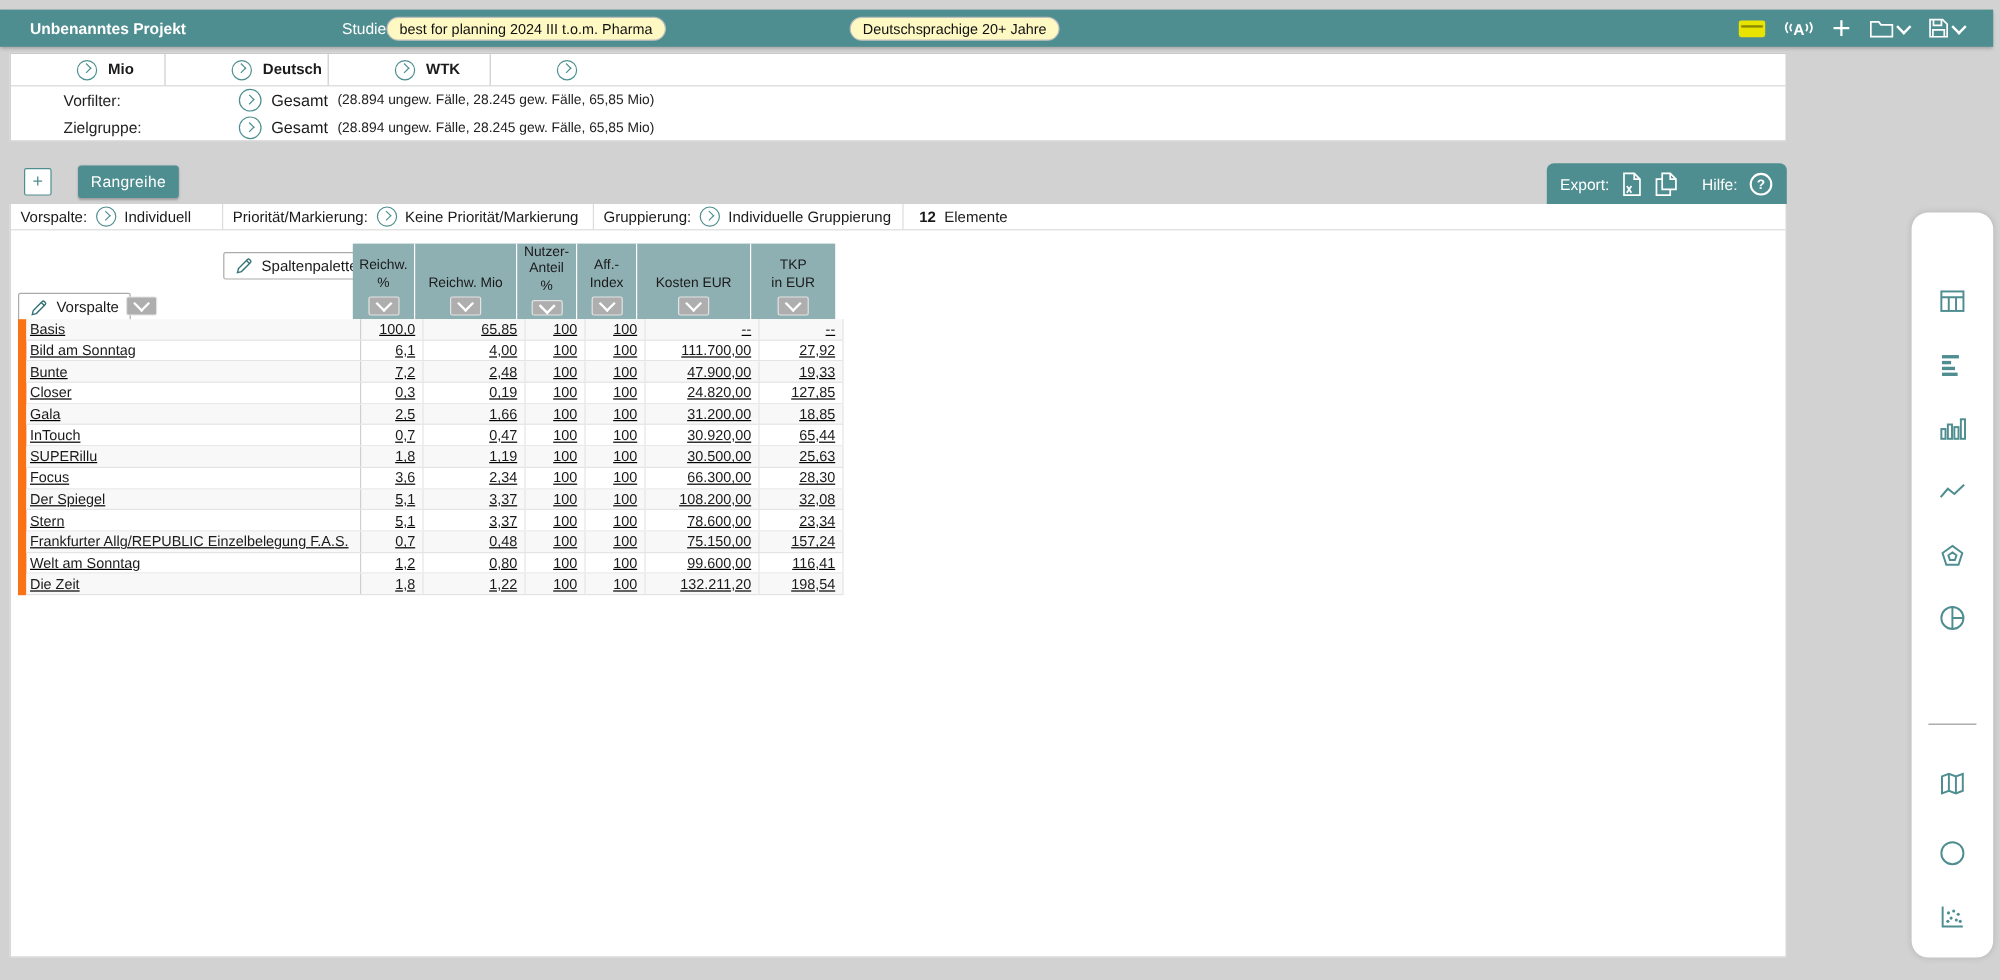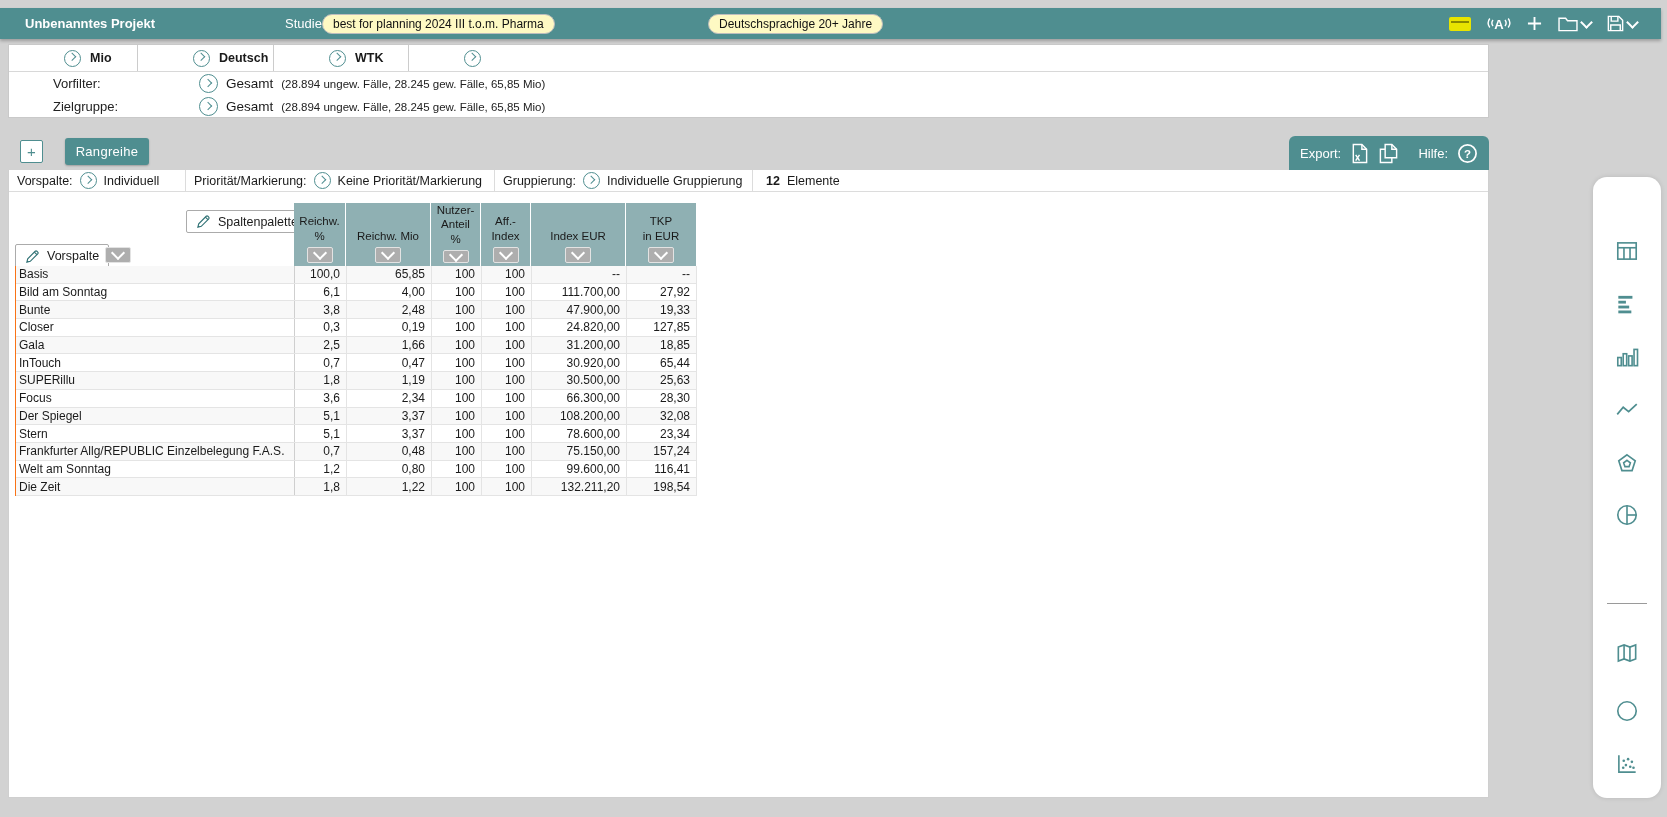--- a/index.html
+++ b/index.html
@@ -58,21 +58,21 @@
   .env-standalone{position:absolute;left:96px;top:77px;width:28px;height:18px;}
 
   .env-btn{width:26px;height:16px;background:#aeaeae;border:1px solid #e3e3e3;border-radius:2px;display:flex;align-items:center;justify-content:center;cursor:pointer;box-sizing:border-box;}
   .env-btn::after{content:'';width:8px;height:8px;border-right:2.2px solid #fff;border-bottom:2.2px solid #fff;transform:rotate(45deg);margin-top:-4px;}
 
   .thead{position:absolute;left:285px;top:33px;width:402px;height:63px;background:#8fb0b3;display:flex;box-sizing:border-box;}
   .thcol{display:flex;flex-direction:column;justify-content:flex-end;align-items:center;border-right:1px solid #fff;box-sizing:border-box;padding-bottom:3px;}
   .thcol:last-child{border-right:none;}
   .thlabel{white-space:pre-line;text-align:center;font-size:11.5px;color:#1a1a1a;line-height:1.25;margin-bottom:4px;}
 
-  .tbody{position:absolute;left:6px;top:96px;width:681px;border-left:1px solid #f97316;box-sizing:content-box;}
+  .tbody{position:absolute;left:6px;top:96px;width:681px;border-left:7px solid #f97316;box-sizing:content-box;text-decoration:underline;}
   .trow{display:flex;height:17.7px;border-bottom:1px solid #e4e4e4;box-sizing:border-box;font-size:12px;color:#1a1a1a;cursor:pointer;}
   .trow:nth-child(odd){background:#f8f8f8;}
   .tname{width:279px;padding-left:3px;border-right:1px solid #cfcfcf;display:flex;align-items:center;box-sizing:border-box;white-space:nowrap;overflow:hidden;}
   .tval{display:flex;align-items:center;justify-content:flex-end;padding-right:6px;border-right:1px solid #e4e4e4;box-sizing:border-box;}
 
   
   .sidebar{position:absolute;left:1593px;top:177px;width:68px;height:621px;background:#fff;border-radius:14px;box-shadow:0 0 5px rgba(0,0,0,.12);}
   .side-icon{position:absolute;left:50%;transform:translateX(-50%);width:34px;height:32px;display:flex;align-items:center;justify-content:center;cursor:pointer;}
   .si-0{top:58px}.si-1{top:111px}.si-2{top:164px}.si-3{top:217px}.si-4{top:270px}.si-5{top:322px}
   .si-6{top:460px}.si-7{top:518px}.si-8{top:571px}
@@ -242,21 +242,21 @@
 Anteil
 %</div>
           <div class="env-btn"></div>
         </div>
         <div class="thcol" style="width: 50px;">
           <div class="thlabel">Aff.-
 Index</div>
           <div class="env-btn"></div>
         </div>
         <div class="thcol" style="width: 95px;">
-          <div class="thlabel">Index EUR</div>
+          <div class="thlabel">Kosten EUR</div>
           <div class="env-btn"></div>
         </div>
         <div class="thcol" style="width: 70px;">
           <div class="thlabel">TKP
 in EUR</div>
           <div class="env-btn"></div>
         </div>
       </div>
     <div class="tbody">
         <div class="trow">
@@ -272,21 +272,21 @@
           <div class="tname">Bild am Sonntag</div>
           <div class="tval" style="width: 52px;">6,1</div>
           <div class="tval" style="width: 85px;">4,00</div>
           <div class="tval" style="width: 50px;">100</div>
           <div class="tval" style="width: 50px;">100</div>
           <div class="tval" style="width: 95px;">111.700,00</div>
           <div class="tval" style="width: 70px;">27,92</div>
         </div>
         <div class="trow">
           <div class="tname">Bunte</div>
-          <div class="tval" style="width: 52px;">3,8</div>
+          <div class="tval" style="width: 52px;">7,2</div>
           <div class="tval" style="width: 85px;">2,48</div>
           <div class="tval" style="width: 50px;">100</div>
           <div class="tval" style="width: 50px;">100</div>
           <div class="tval" style="width: 95px;">47.900,00</div>
           <div class="tval" style="width: 70px;">19,33</div>
         </div>
         <div class="trow">
           <div class="tname">Closer</div>
           <div class="tval" style="width: 52px;">0,3</div>
           <div class="tval" style="width: 85px;">0,19</div>

